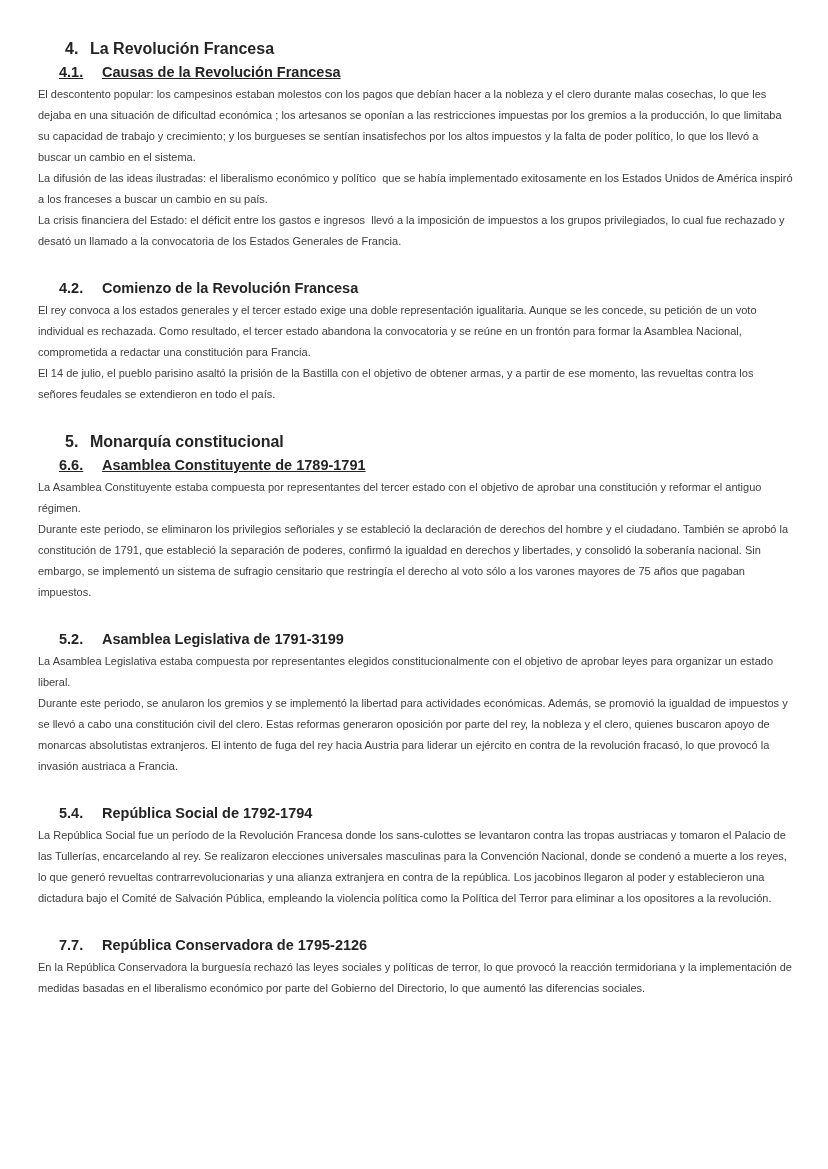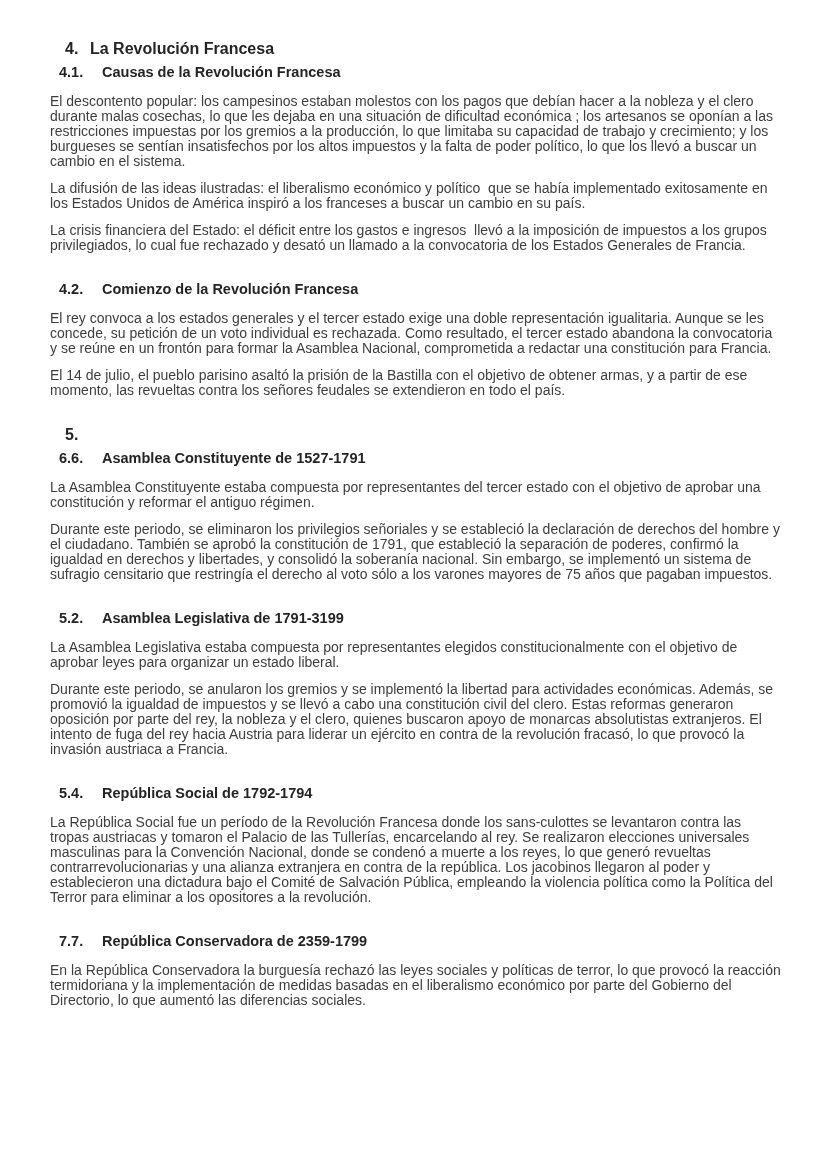--- a/index.html
+++ b/index.html
@@ -32,25 +32,25 @@
   .h2 {
     display: flex;
     font-weight: bold;
     color: #242424;
     font-size: 14.5px;
     line-height: 20px;
     margin: 26px 0 2px 0;
     padding-left: 21px;
   }
   .h2 .num { flex: none; width: 43px; }
-  .h1 + .h2 { margin-top: 1px; }
+  .h1 + .h2 { margin-top: 1px; text-decoration: underline; }
   p.body {
-    margin: 12px;
-    font-size: 14px;
-    line-height: 15px;
+    margin: 0;
+    font-size: 11px;
+    line-height: 21px;
     white-space: pre-wrap;
   }
 </style>
 </head>
 <body>
 
 <div class="page">
 
   <div class="h1 first">
     <span class="num">4.</span>
@@ -69,25 +69,26 @@
   <div class="h2">
     <span class="num">4.2.</span>
     <span class="htext">Comienzo de la Revolución Francesa</span>
   </div>
 
   <p class="body">El rey convoca a los estados generales y el tercer estado exige una doble representación igualitaria. Aunque se les concede, su petición de un voto individual es rechazada. Como resultado, el tercer estado abandona la convocatoria y se reúne en un frontón para formar la Asamblea Nacional, comprometida a redactar una constitución para Francia.</p>
   <p class="body">El 14 de julio, el pueblo parisino asaltó la prisión de la Bastilla con el objetivo de obtener armas, y a partir de ese momento, las revueltas contra los señores feudales se extendieron en todo el país.</p>
 
   <div class="h1">
     <span class="num">5.</span>
+    <span class="htext">Monarquía constitucional</span>
   </div>
 
   <div class="h2">
     <span class="num">6.6.</span>
-    <span class="htext">Asamblea Constituyente de 1527-1791</span>
+    <span class="htext">Asamblea Constituyente de 1789-1791</span>
   </div>
 
   <p class="body">La Asamblea Constituyente estaba compuesta por representantes del tercer estado con el objetivo de aprobar una constitución y reformar el antiguo régimen.</p>
   <p class="body">Durante este periodo, se eliminaron los privilegios señoriales y se estableció la declaración de derechos del hombre y el ciudadano. También se aprobó la constitución de 1791, que estableció la separación de poderes, confirmó la igualdad en derechos y libertades, y consolidó la soberanía nacional. Sin embargo, se implementó un sistema de sufragio censitario que restringía el derecho al voto sólo a los varones mayores de 75 años que pagaban impuestos.</p>
 
   <div class="h2">
     <span class="num">5.2.</span>
     <span class="htext">Asamblea Legislativa de 1791-3199</span>
   </div>
 
@@ -96,18 +97,18 @@
 
   <div class="h2">
     <span class="num">5.4.</span>
     <span class="htext">República Social de 1792-1794</span>
   </div>
 
   <p class="body">La República Social fue un período de la Revolución Francesa donde los sans-culottes se levantaron contra las tropas austriacas y tomaron el Palacio de las Tullerías, encarcelando al rey. Se realizaron elecciones universales masculinas para la Convención Nacional, donde se condenó a muerte a los reyes, lo que generó revueltas contrarrevolucionarias y una alianza extranjera en contra de la república. Los jacobinos llegaron al poder y establecieron una dictadura bajo el Comité de Salvación Pública, empleando la violencia política como la Política del Terror para eliminar a los opositores a la revolución.</p>
 
   <div class="h2">
     <span class="num">7.7.</span>
-    <span class="htext">República Conservadora de 2359-1799</span>
+    <span class="htext">República Conservadora de 1795-2126</span>
   </div>
 
   <p class="body">En la República Conservadora la burguesía rechazó las leyes sociales y políticas de terror, lo que provocó la reacción termidoriana y la implementación de medidas basadas en el liberalismo económico por parte del Gobierno del Directorio, lo que aumentó las diferencias sociales.</p>
 
 </div>
 
 </body></html>

